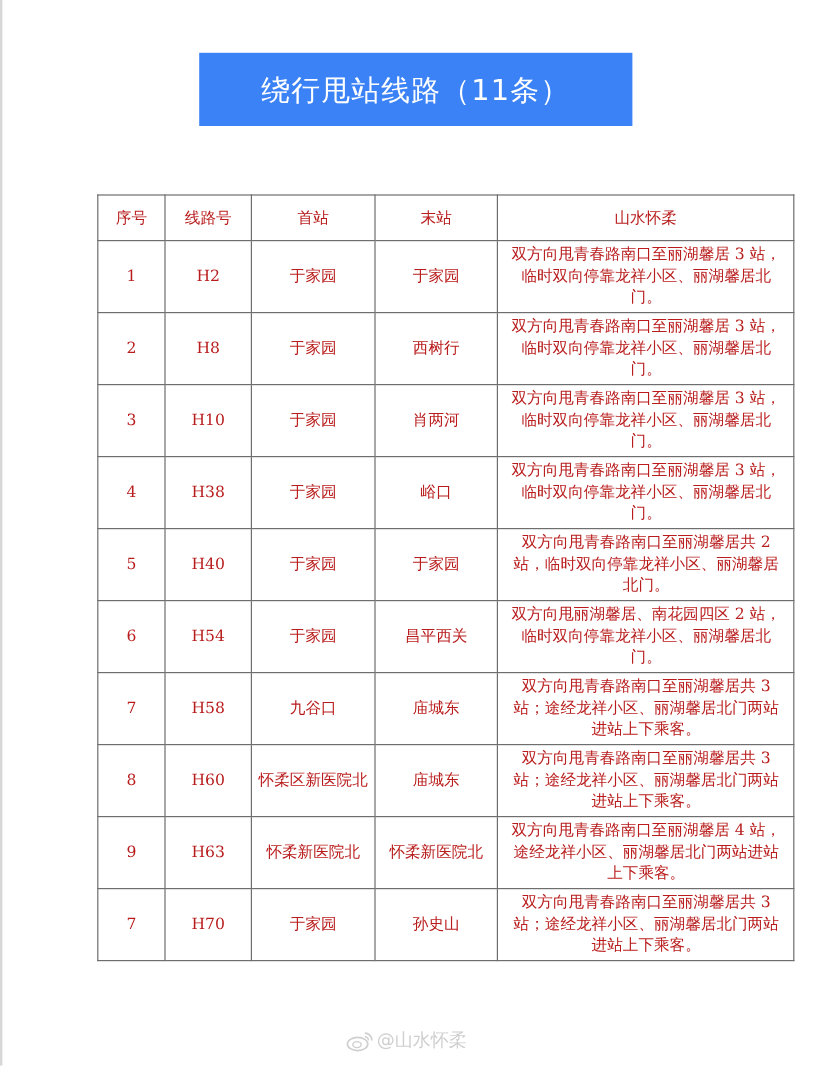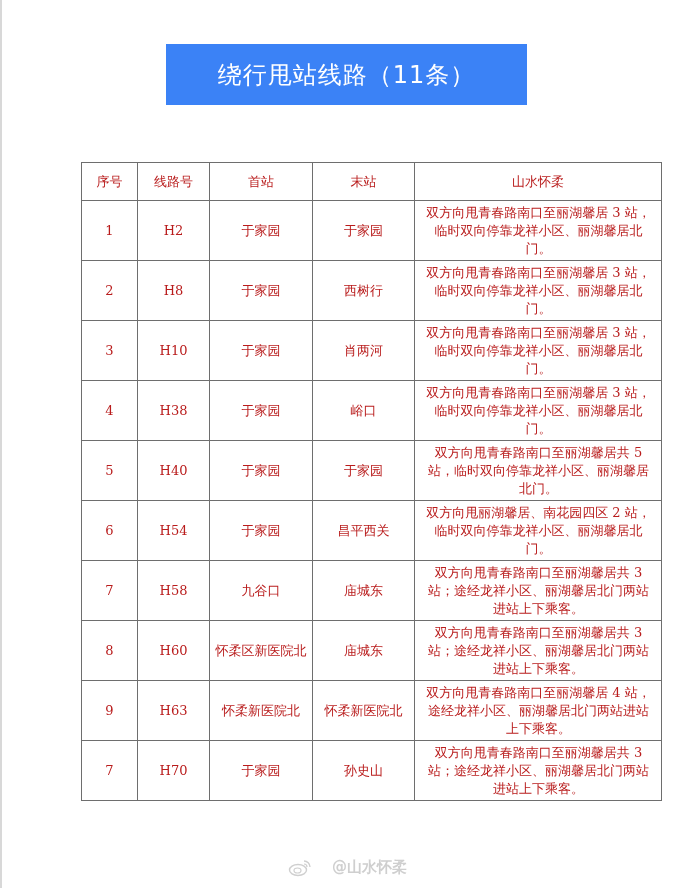--- a/index.html
+++ b/index.html
@@ -20,22 +20,22 @@
   table.routes td, table.routes th {
     border: 1px solid #6e6e6e; font-weight: normal; font-size: 13px; padding: 0;
     text-align: center; vertical-align: middle;
   }
   table.routes th { height: 37px; font-size: 13px; }
   table.routes td { height: 57px; }
   table.routes tr.last td { height: 41px; }
   td.measure { text-align: center; padding: 1px 6px 1px 7px !important; line-height: 18px; font-size: 12.5px; }
   td.station { line-height: 18px; padding: 0 4px; }
   .watermark {
-    position: absolute; left: 288px; top: 858px; display: flex; align-items: center; gap: 20px;
-    color: #cfcfcf; font-family: "DejaVu Sans", "Liberation Sans", sans-serif; font-size: 15px; font-weight: bold;
+    position: absolute; left: 288px; top: 858px; display: flex; align-items: center; gap: 2px;
+    color: #cfcfcf; font-family: "DejaVu Sans", "Liberation Sans", sans-serif; font-size: 15px;
   }
   .weibo-icon { width: 24px; height: 18px; }
 </style>
 </head>
 <body>
 
 <div class="left-edge"></div>
 
 <div class="title-box">绕行甩站线路（11条）</div>
 
@@ -83,21 +83,21 @@
       <td>H38</td>
       <td class="station">于家园</td>
       <td class="station">峪口</td>
       <td class="measure">双方向甩青春路南口至丽湖馨居 3 站，临时双向停靠龙祥小区、丽湖馨居北门。</td>
     </tr>
     <tr>
       <td>5</td>
       <td>H40</td>
       <td class="station">于家园</td>
       <td class="station">于家园</td>
-      <td class="measure">双方向甩青春路南口至丽湖馨居共 5 站，临时双向停靠龙祥小区、丽湖馨居北门。</td>
+      <td class="measure">双方向甩青春路南口至丽湖馨居共 2 站，临时双向停靠龙祥小区、丽湖馨居北门。</td>
     </tr>
     <tr>
       <td>6</td>
       <td>H54</td>
       <td class="station">于家园</td>
       <td class="station">昌平西关</td>
       <td class="measure">双方向甩丽湖馨居、南花园四区 2 站，临时双向停靠龙祥小区、丽湖馨居北门。</td>
     </tr>
     <tr>
       <td>7</td>

